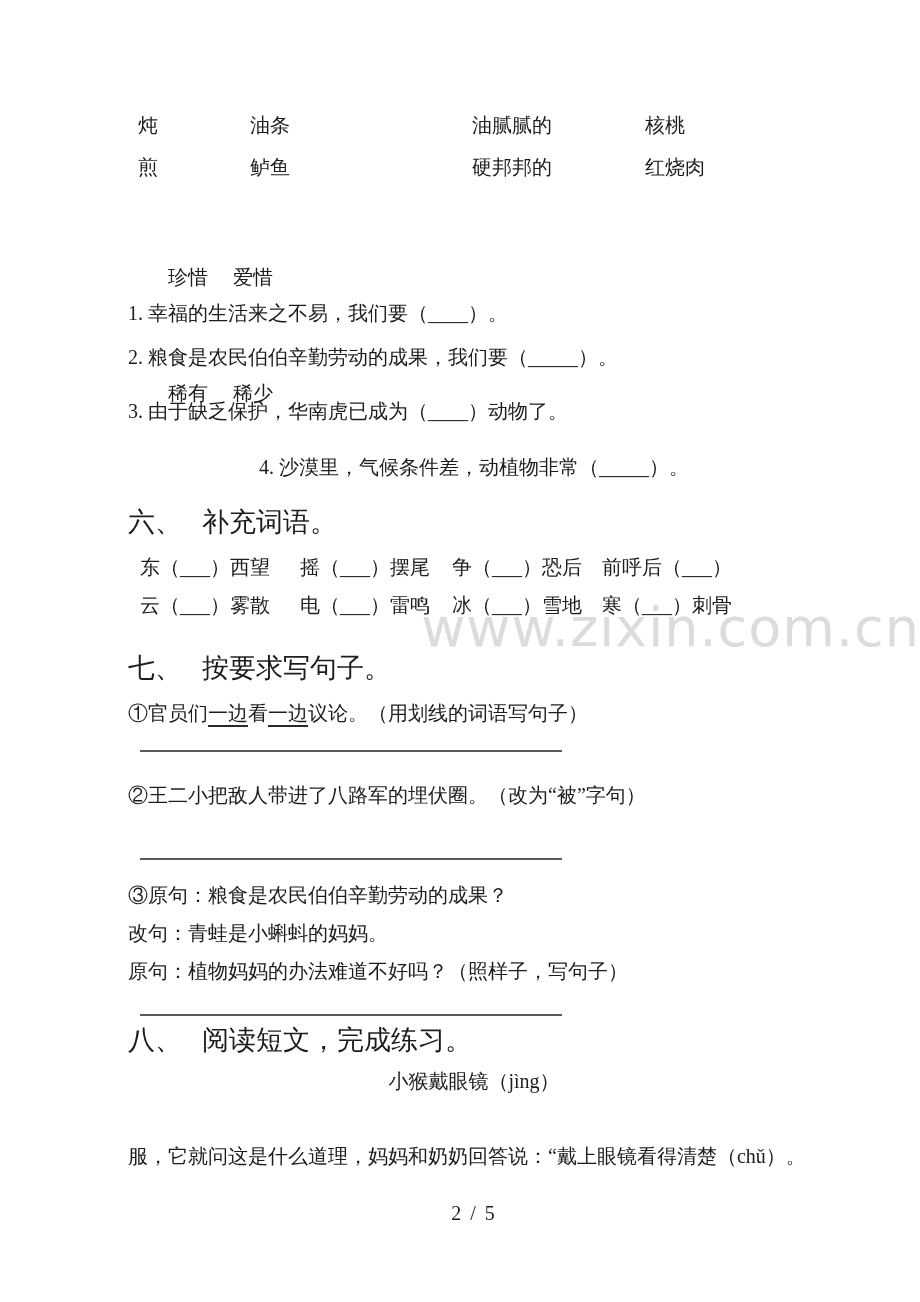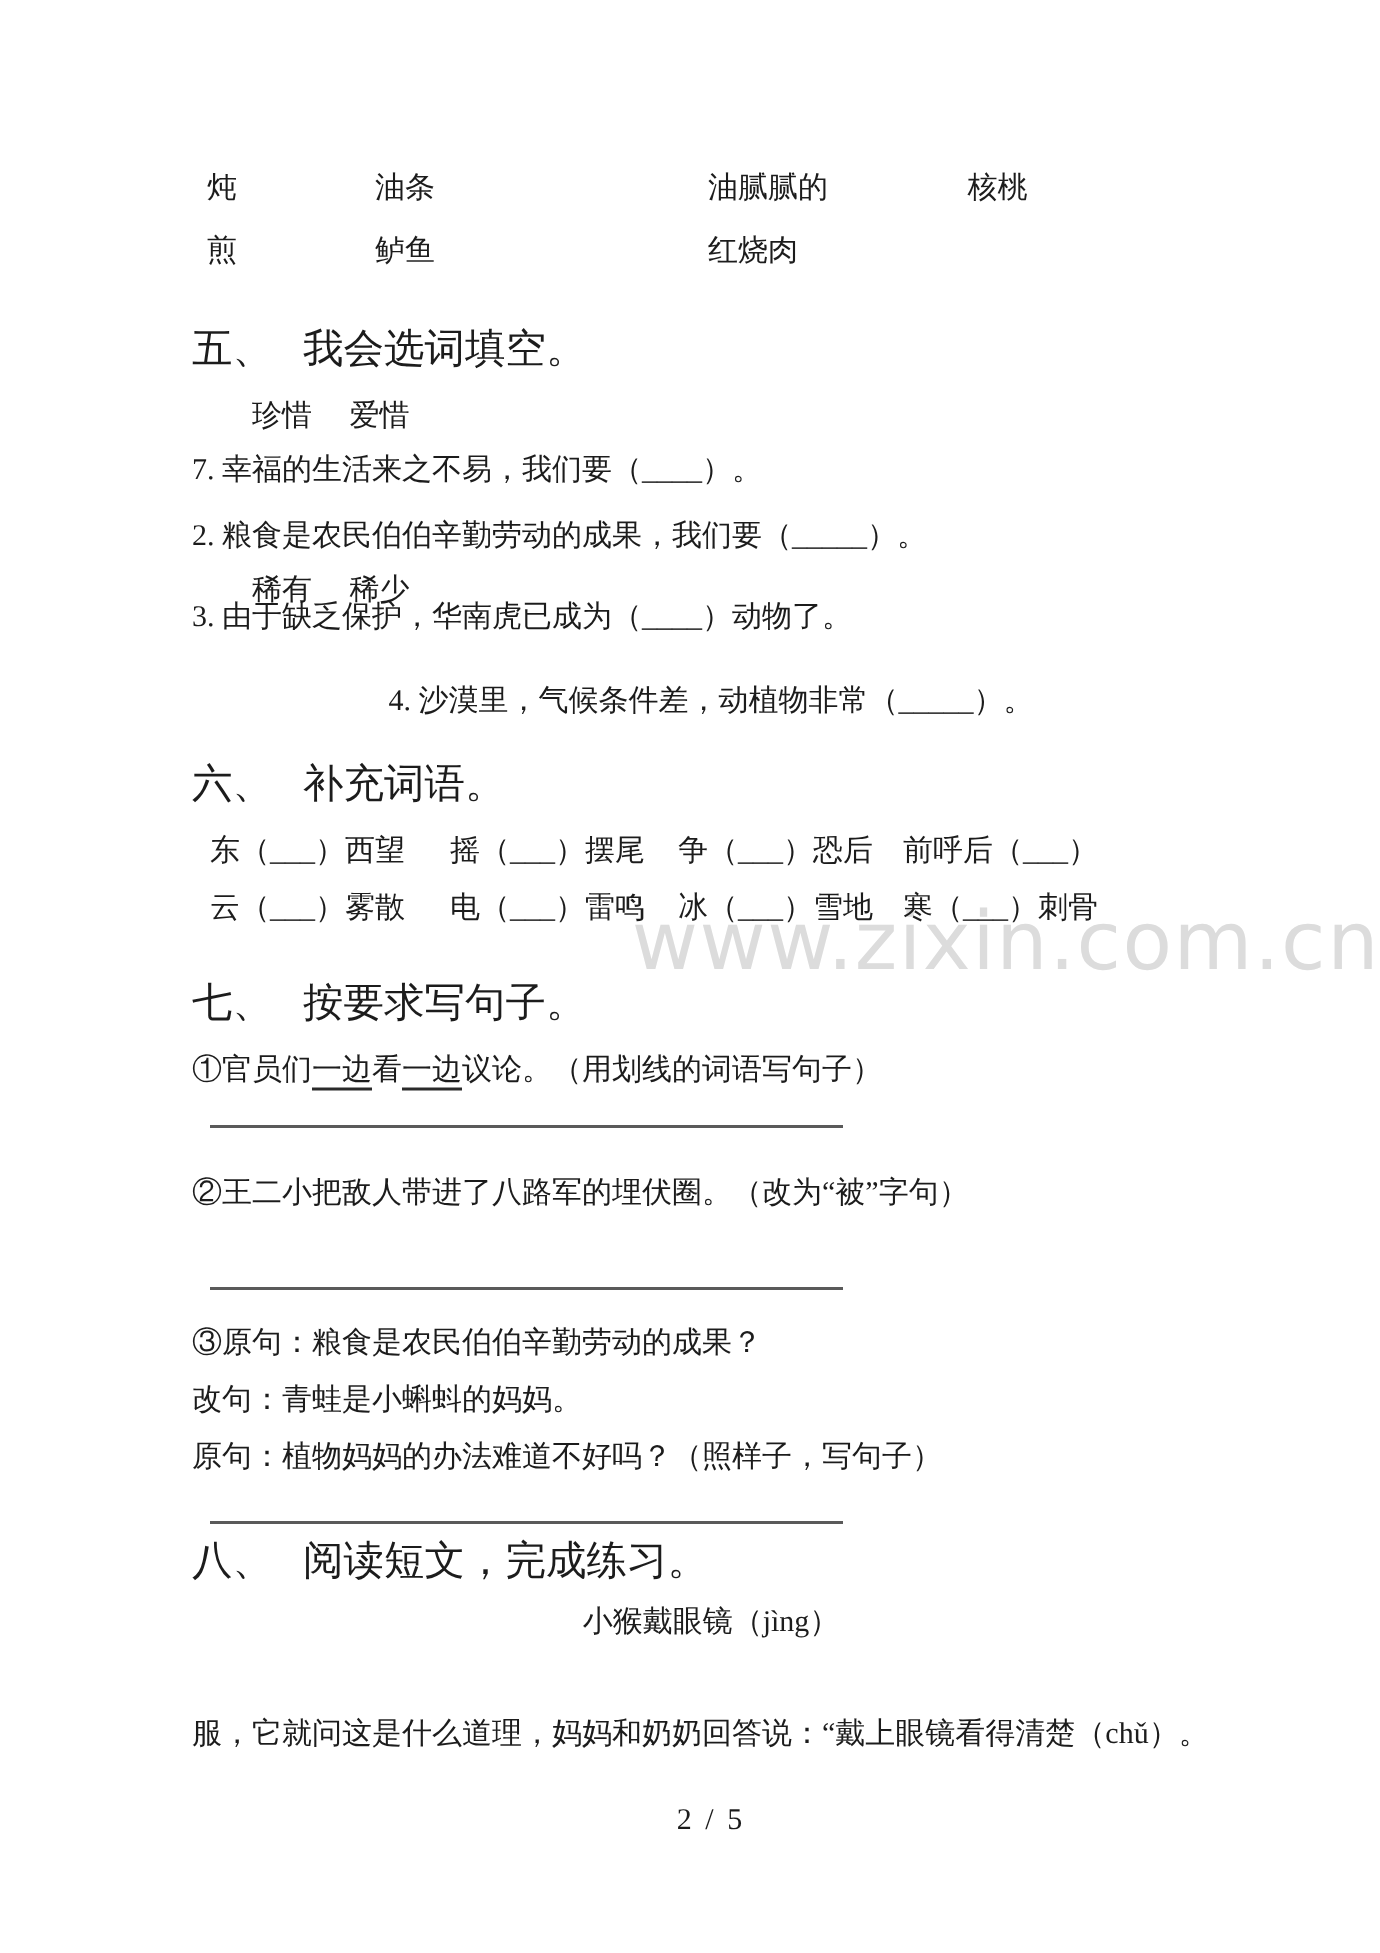--- a/index.html
+++ b/index.html
@@ -41,28 +41,26 @@
 
   <div class="abs word-grid body-text" style="top:110px;">
     <span>炖</span>
     <span>油条</span>
     <span>油腻腻的</span>
     <span>核桃</span>
   </div>
   <div class="abs word-grid body-text" style="top:152px;">
     <span>煎</span>
     <span>鲈鱼</span>
+    <span>硬邦邦的</span>
     <span>红烧肉</span>
   </div>
 
-  <div class="abs heading" style="top:214px;">
-    <span class="h-num">五、</span><span class="h-title">我会选词填空。</span>
-  </div>
   <div class="abs body-text indent1" style="top:262px;">珍惜　 爱惜</div>
-  <div class="abs body-text" style="top:298px;">7. 幸福的生活来之不易，我们要（____）。</div>
+  <div class="abs body-text" style="top:298px;">1. 幸福的生活来之不易，我们要（____）。</div>
   <div class="abs body-text" style="top:342px;">2. 粮食是农民伯伯辛勤劳动的成果，我们要（_____）。</div>
   <div class="abs body-text indent1" style="top:378px;">稀有　 稀少</div>
   <div class="abs body-text" style="top:396px;">3. 由于缺乏保护，华南虎已成为（____）动物了。</div>
   <div class="abs body-text" style="top:452px;text-align:center;">4. 沙漠里，气候条件差，动植物非常（_____）。</div>
 
   <div class="abs heading" style="top:504px;">
     <span class="h-num">六、</span><span class="h-title">补充词语。</span>
   </div>
   <div class="abs cw-grid body-text" style="top:552px;">
     <span>东（___）西望</span>

